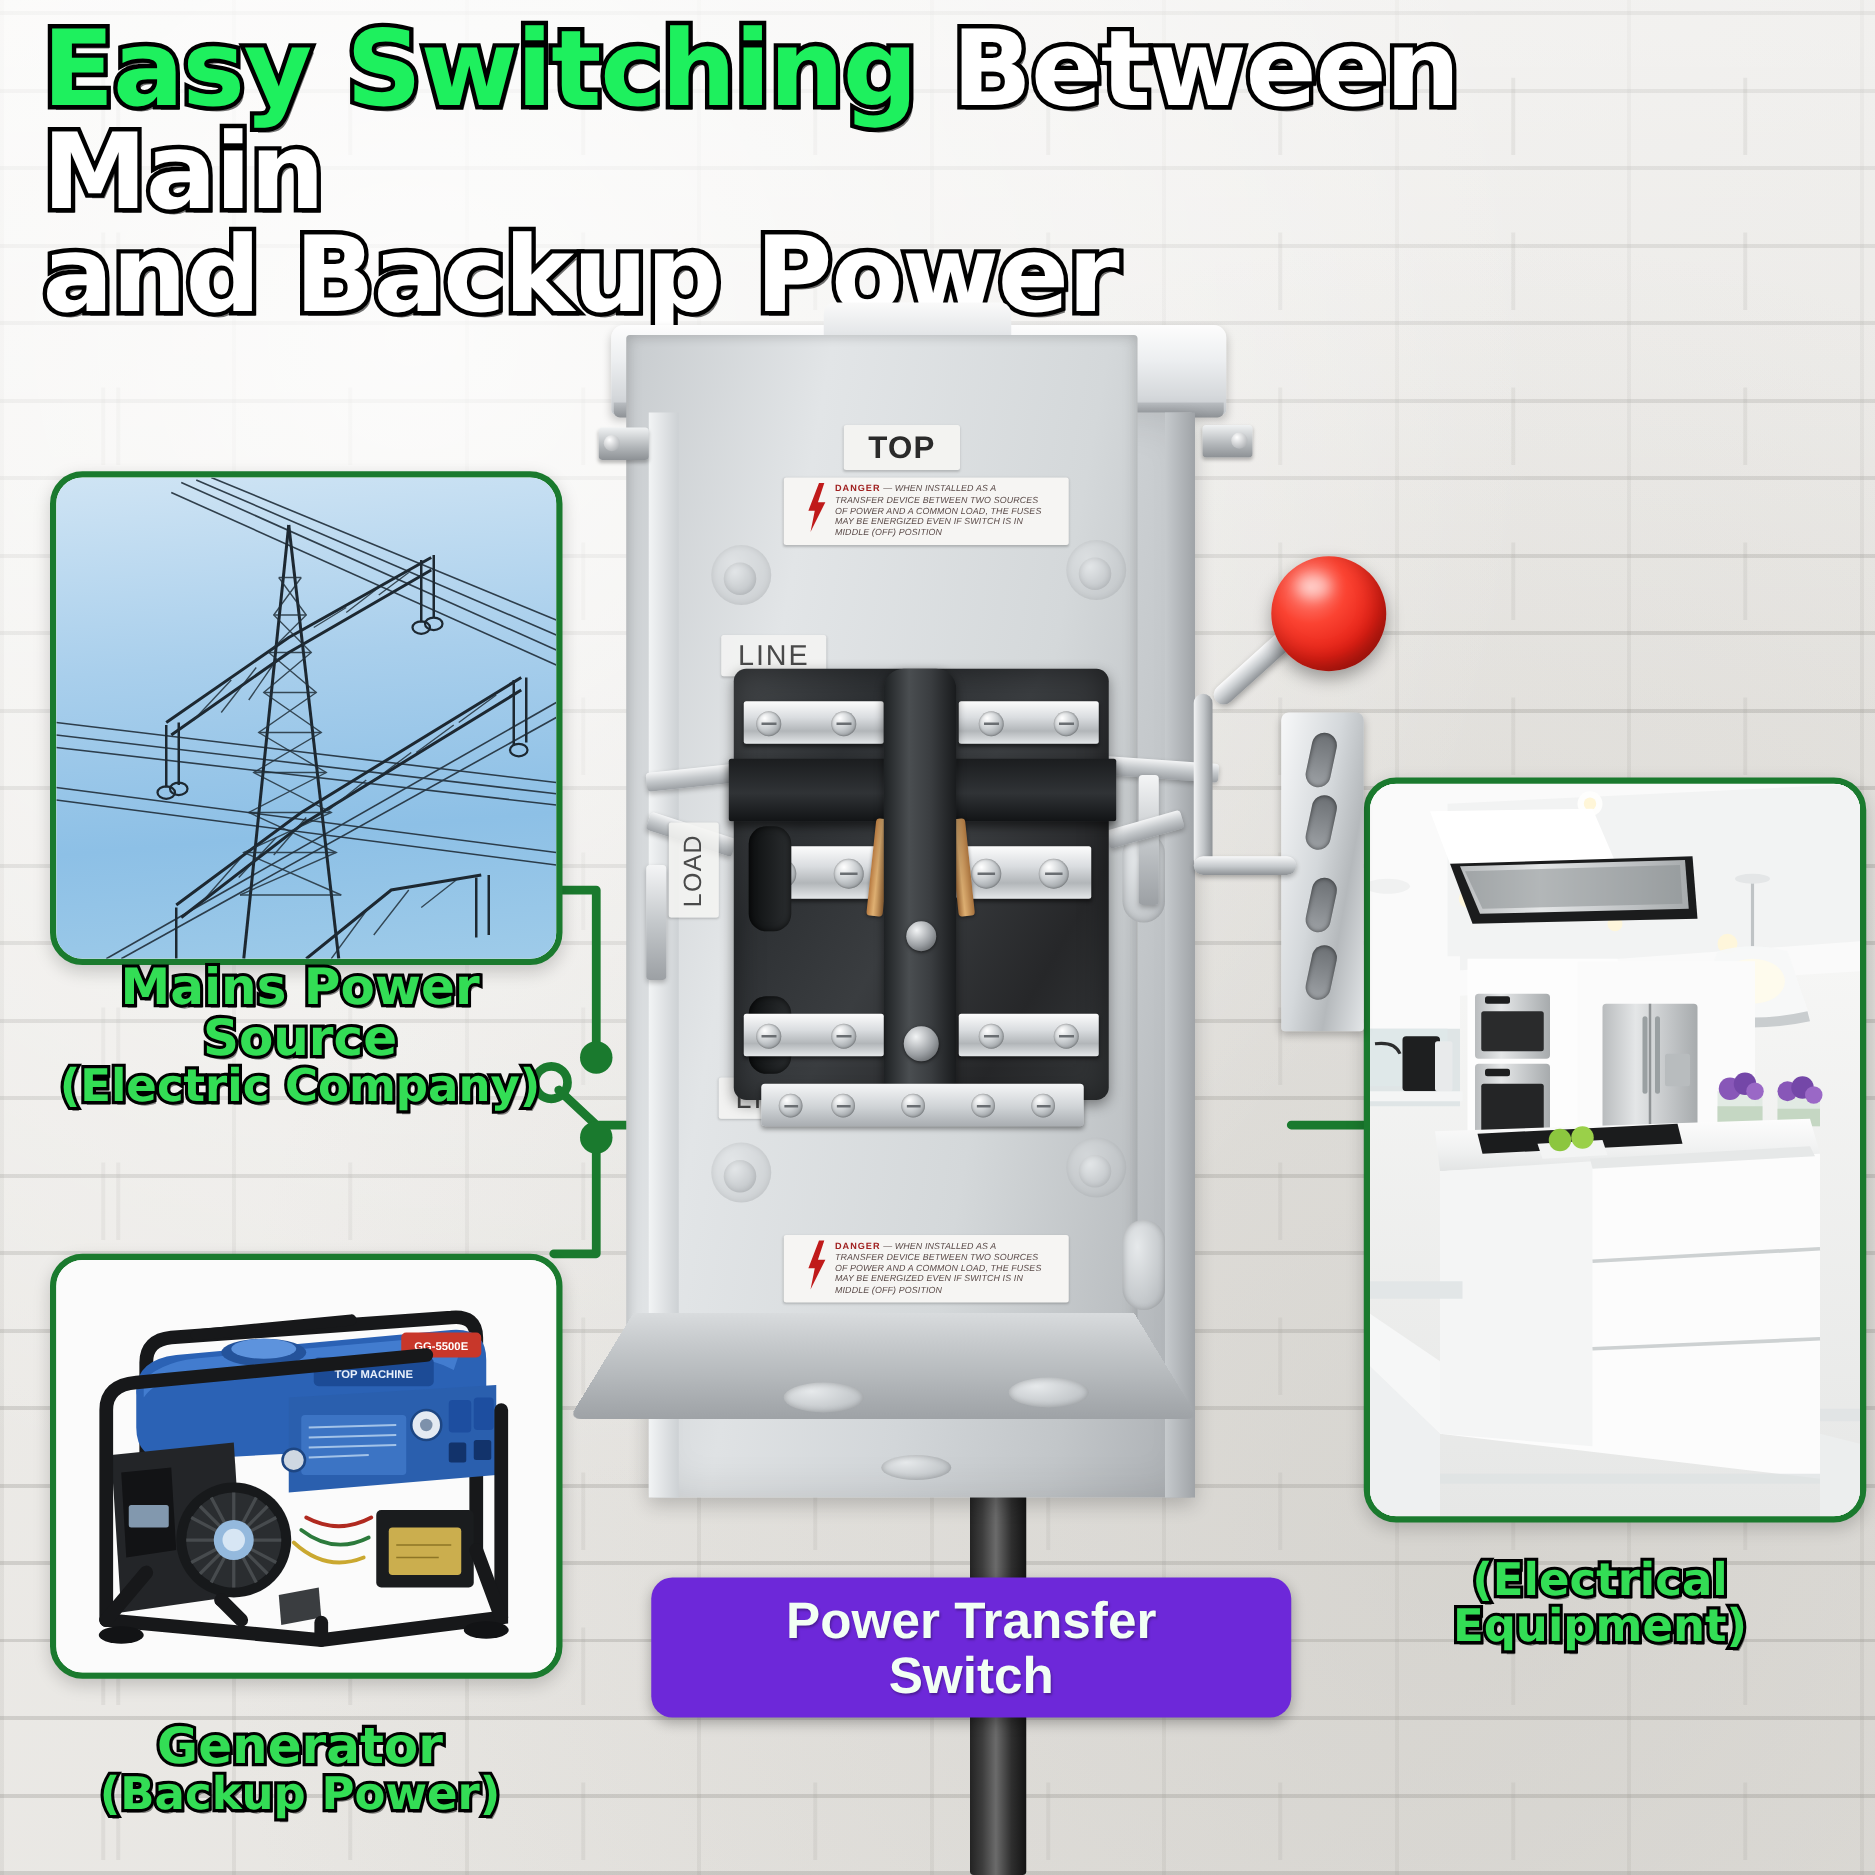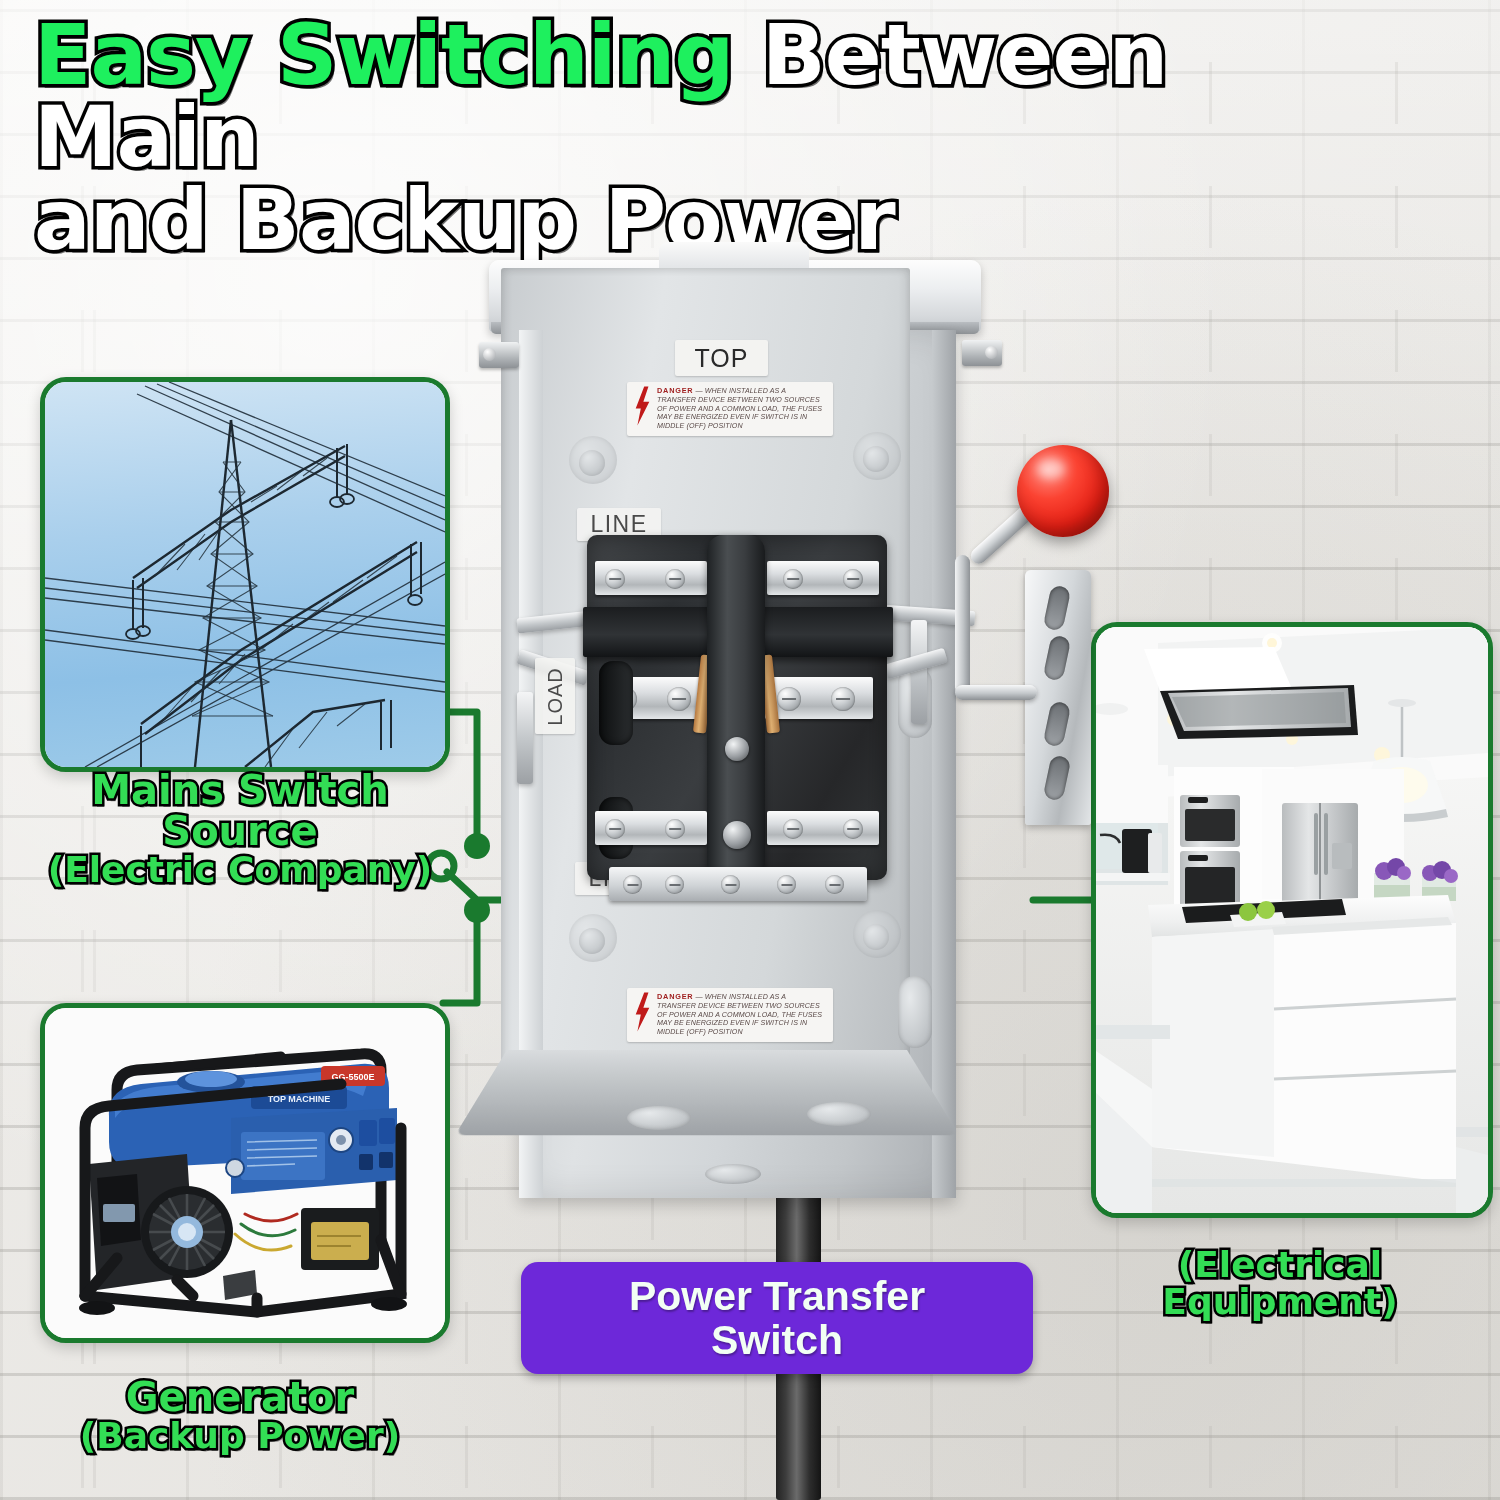--- a/index.html
+++ b/index.html
@@ -182,32 +182,32 @@
     background:radial-gradient(circle at 35% 30%,#fff,#9b9fa3);
   }
 
   
   .stk{
     position:absolute;background:#f3f3f1;border-radius:2px;
     box-shadow:0 1px 2px rgba(0,0,0,.18);
   }
   .stk.top{left:188px;top:80px;width:93px;height:36px;
      display:flex;align-items:center;justify-content:center;
-     font-size:25px;font-weight:normal;color:#2a2a2a;letter-spacing:1px;}
+     font-size:25px;font-weight:bold;color:#2a2a2a;letter-spacing:1px;}
   .stk.line{width:84px;height:33px;display:flex;align-items:center;justify-content:center;
      font-size:23px;color:#4a4a4a;letter-spacing:1.5px;
      background:rgba(244,244,242,.88);}
   .stk.load{width:40px;height:76px;display:flex;align-items:center;justify-content:center;
      font-size:20px;color:#4a4a4a;letter-spacing:1px;
      background:rgba(244,244,242,.85);}
   .stk.load span{transform:rotate(-90deg);white-space:nowrap;}
 
   .danger{
     position:absolute;background:#f6f5f3;border-radius:2px;
-    display:flex;align-items:flex-start;padding:4px 7px;gap:6px;
+    display:flex;align-items:flex-start;padding:4px 18px;gap:6px;
     box-shadow:0 1px 2px rgba(0,0,0,.2);
   }
   .bolt{flex:0 0 auto;width:17px;height:40px;}
   .dtxt{font-size:7.1px;line-height:1.24;color:#5a4a48;
         font-family:"Liberation Sans",sans-serif;font-style:italic;letter-spacing:.1px;}
   .dtxt b{color:#a02020;font-style:normal;letter-spacing:.8px;font-size:7.3px;}
 
   
   #mech{position:absolute;left:100px;top:275px;width:300px;height:350px;}
   .blackbase{
@@ -405,21 +405,21 @@
           <ellipse cx="292" cy="120" rx="7" ry="5"></ellipse>
             <ellipse cx="302" cy="117" rx="7" ry="5"></ellipse>
           <ellipse cx="88" cy="252" rx="7" ry="5"></ellipse>
             <ellipse cx="98" cy="249" rx="7" ry="5"></ellipse>
           <ellipse cx="370" cy="218" rx="7" ry="5"></ellipse>
         </g>
       </svg>
     </div>
   </div>
   <div class="cap" style="left:18px;top:770px;width:444px;">
-    <span class="l1">Mains Switch Source</span>
+    <span class="l1">Mains Power Source</span>
     <span class="l2">(Electric Company)</span>
   </div>
 
   <div class="card" style="left:40px;top:1003px;width:400px;height:330px;">
     <div class="cardinner gen">
       <div class="genbg"></div>
       <svg viewBox="0 0 400 330" xmlns="http://www.w3.org/2000/svg">
 
         <g stroke="#17181a" stroke-width="11" fill="none" stroke-linecap="round">
           <path d="M 72,250 L 72,82 Q 72,64 92,62 L 316,46 Q 336,44 336,62 L 336,232"></path>

